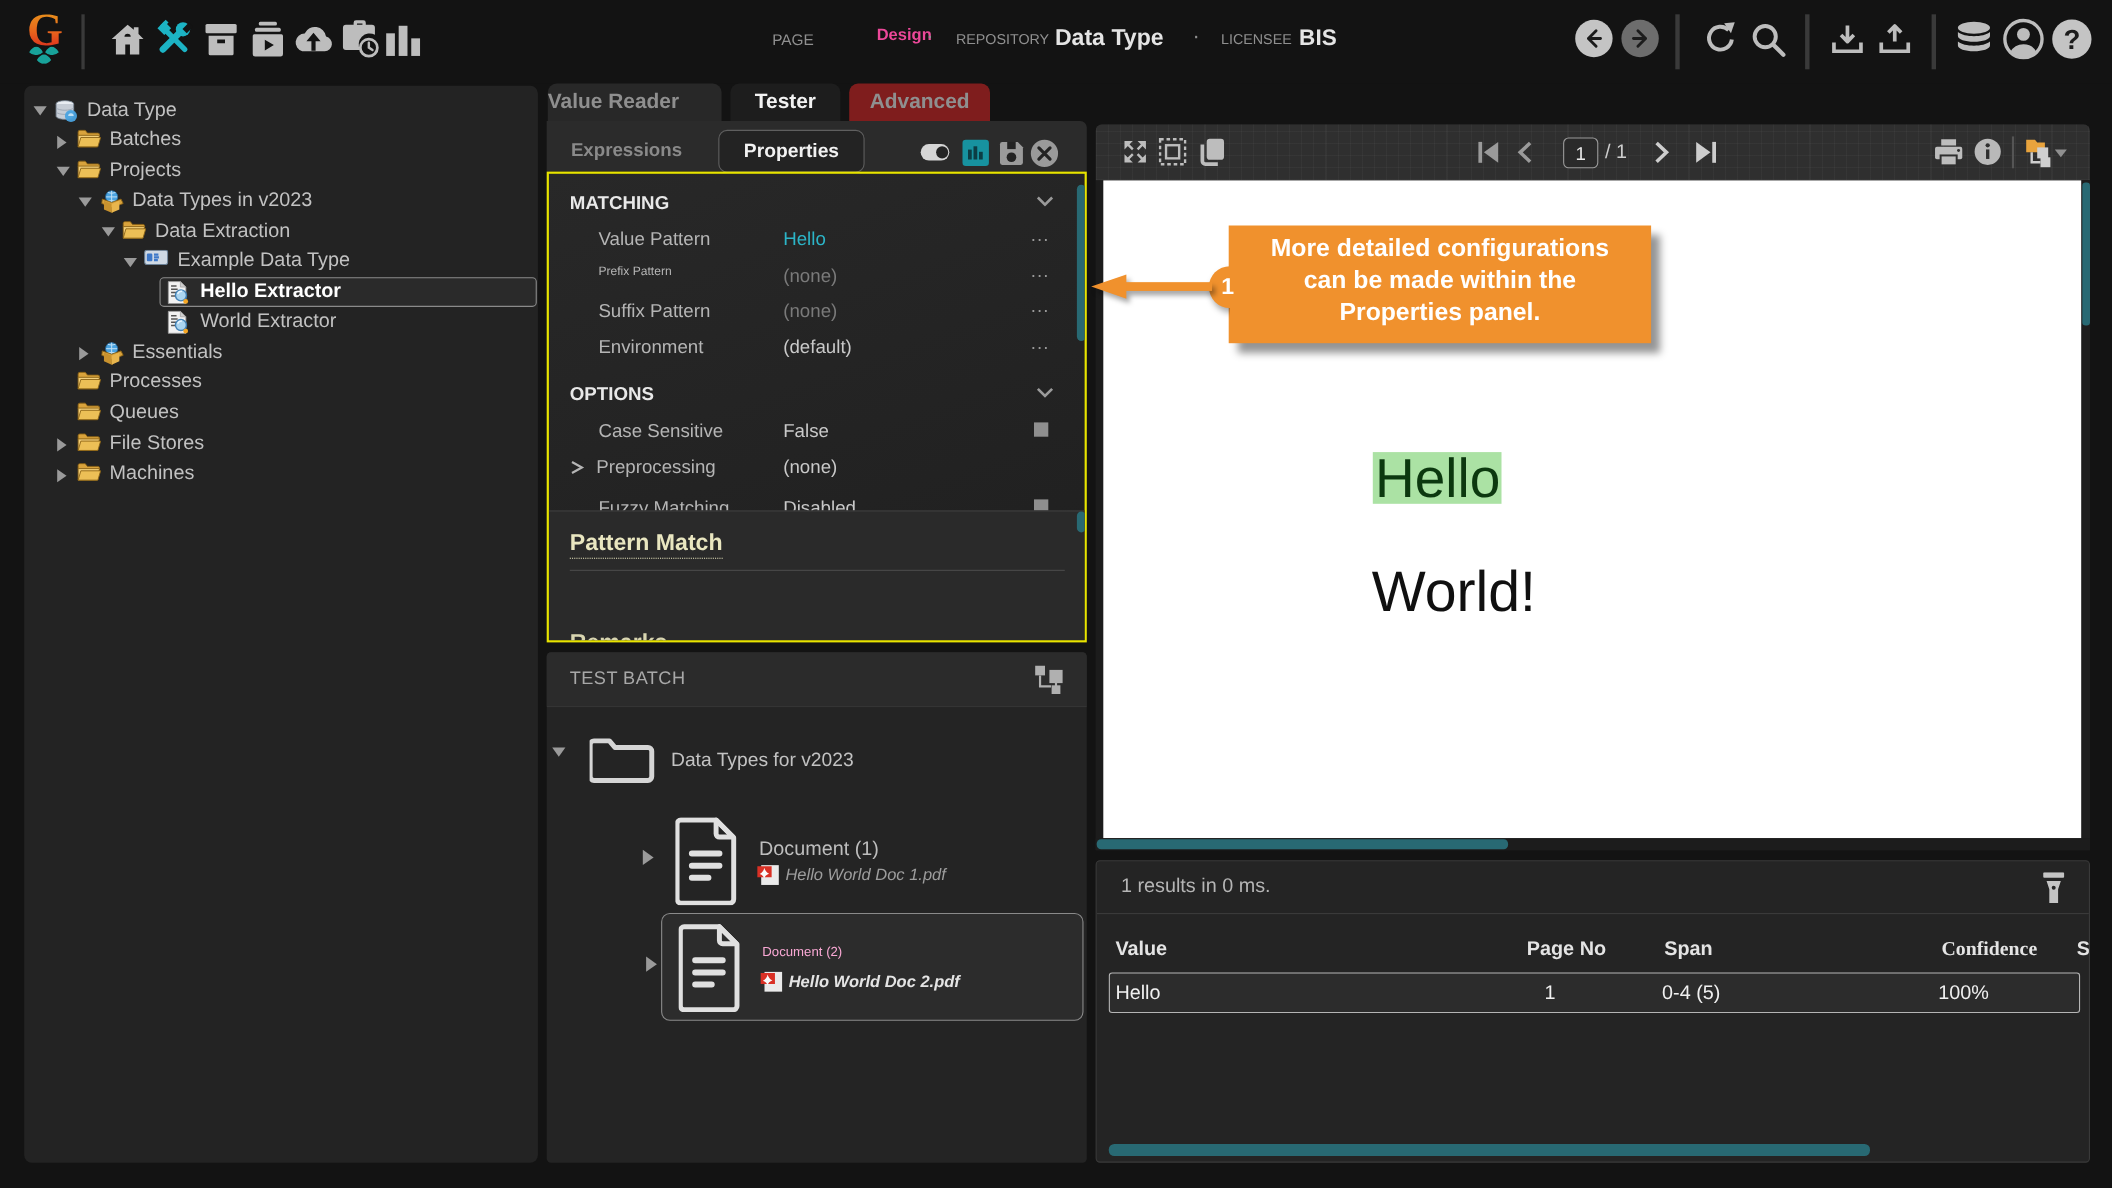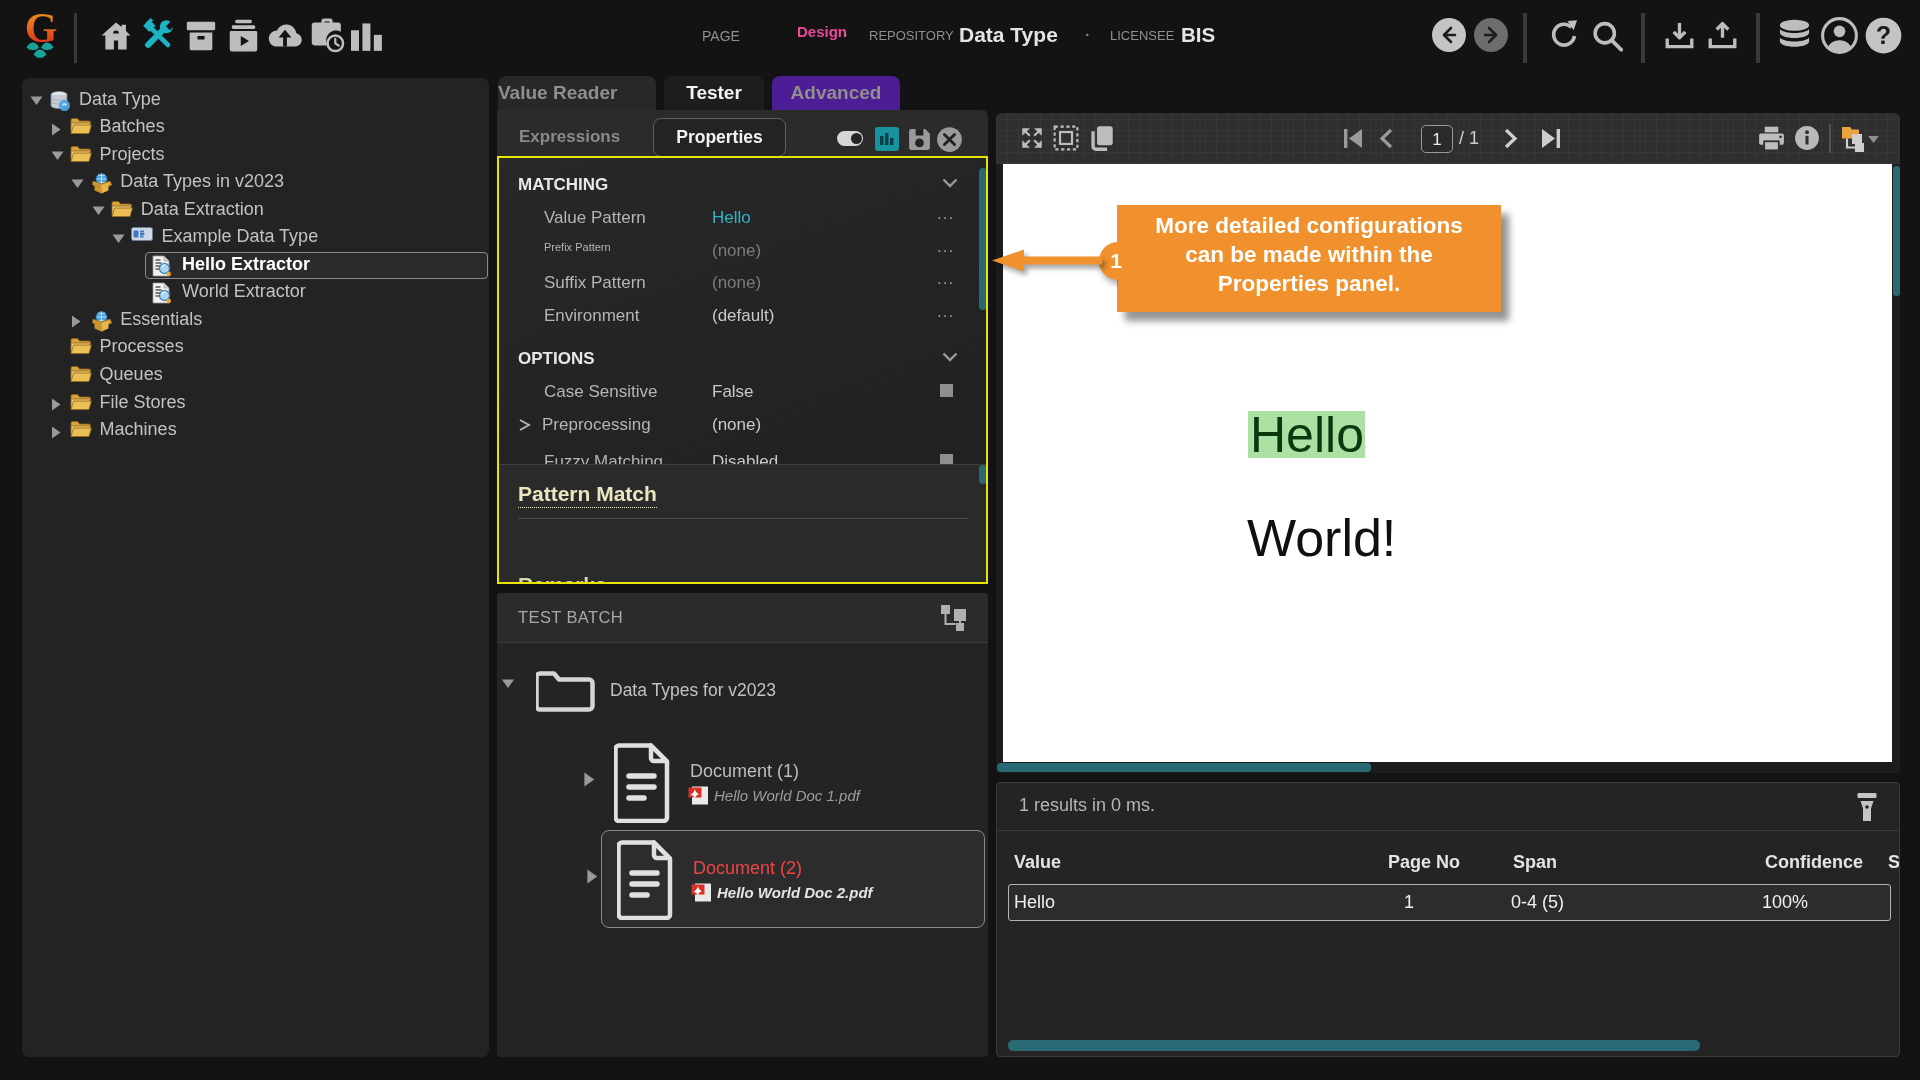--- a/index.html
+++ b/index.html
@@ -272,21 +272,21 @@
         <path d="M1 3a1.5 1.5 0 0 1 1.5-1.5h5L9.5 4H19a1.5 1.5 0 0 1 1.5 1.5v1H1z" fill="#d9a33c" stroke="#8a6215" stroke-width="0.8"></path>
         <path d="M1 6h19.5L18 16.5H1z" fill="#f3cf7a" stroke="#8a6215" stroke-width="0.8"></path>
         <path d="M1 16.5 3.5 8h18L19 16.5z" fill="#ecbf56" stroke="#8a6215" stroke-width="0.8"></path>
       </svg>
     </div>
     <div class="abs" style="left:99.6px;top:419.1px;font-size:18px;color:#c2c2c2;">Machines</div>
   </div>
 
 <div class="abs" style="left:498px;top:76px;width:158px;height:34px;background:#282828;border-radius:8px 8px 0 0;color:#8f8f8f;font-weight:bold;font-size:19px;text-align:left;line-height:34px;">Value Reader</div>
 <div class="abs" style="left:664px;top:76px;width:100px;height:36px;background:#1d1d1d;border-radius:8px 8px 0 0;color:#f2f2f2;font-weight:bold;font-size:19px;text-align:center;line-height:34px;">Tester</div>
-<div class="abs" style="left:772px;top:76px;width:128px;height:34px;background:#4c1d95;border-radius:8px 8px 0 0;color:#8f8f8f;font-weight:bold;font-size:19px;text-align:center;line-height:34px;">Advanced</div>
+<div class="abs" style="left:772px;top:76px;width:128px;height:34px;background:#7f1d1d;border-radius:8px 8px 0 0;color:#8f8f8f;font-weight:bold;font-size:19px;text-align:center;line-height:34px;">Advanced</div>
 
 <div class="abs" style="left:497px;top:110px;width:491px;height:46px;background:#2b2b2b;border-radius:0 6px 0 0;"></div>
 <div class="abs" style="left:519px;top:119px;width:110px;height:36px;color:#8a8a8a;font-weight:bold;font-size:17px;line-height:36px;">Expressions</div>
 <div class="abs" style="left:653px;top:118px;width:133px;height:39px;background:#232323;border:1px solid #5f5f5f;border-radius:8px;color:#f2f2f2;font-weight:bold;font-size:17.5px;text-align:center;line-height:37px;">Properties</div>
 
 <div class="abs" style="left:837px;top:131px;width:26px;height:15px;background:#d6d6d6;border-radius:8px;"></div>
 <div class="abs" style="left:851px;top:133px;width:11px;height:11px;background:#252525;border-radius:50%;"></div>
 
 <div class="abs" style="left:875px;top:127px;width:24px;height:24px;background:#17929f;border-radius:3px;"></div>
 <svg class="abs" style="left:879px;top:131px;" width="16" height="16" viewBox="0 0 16 16" fill="#0c3d44">
@@ -383,21 +383,21 @@
     <div class="abs" style="left:217px;top:194px;font-size:15px;font-style:italic;color:#9d9d9d;">Hello World Doc 1.pdf</div>
     <div class="abs" style="left:104px;top:237px;width:384px;height:98px;border:1px solid #8a8a8a;border-radius:8px;background:#2c2c2c;"></div>
     <svg class="abs" style="left:89px;top:276px;" width="12" height="15" viewBox="0 0 10 13">
       <path d="M1 0.5v12L9.5 6.5z" fill="#9a9a9a"></path>
     </svg>
     <svg class="abs" style="left:120px;top:247px;" width="58" height="80" viewBox="0 0 58 80">
     <path d="M5 2.5 h32 l16 16 v56 a3.5 3.5 0 0 1 -3.5 3.5 h-44.5 a3.5 3.5 0 0 1 -3.5 -3.5 v-68.5 a3.5 3.5 0 0 1 3.5 -3.5z" fill="none" stroke="#e0e0e0" stroke-width="4.5" stroke-linejoin="round"></path>
     <path d="M37 2.5 v12.5 a3 3 0 0 0 3 3 h12.5z" fill="none" stroke="#e0e0e0" stroke-width="4.5" stroke-linejoin="round"></path>
     <path d="M15 33h25M15 44h25M15 55h15" stroke="#e0e0e0" stroke-width="5.5" stroke-linecap="round"></path>
     </svg>
-    <div class="abs" style="left:196px;top:265px;font-size:18px;color:#ef4444;">Document (2)</div>
+    <div class="abs" style="left:196px;top:265px;font-size:12px;color:#f9a8d4;">Document (2)</div>
     <svg class="abs" style="left:194px;top:290px;" width="21" height="19" viewBox="0 0 21 19">
       <rect x="4" y="0.5" width="16" height="18" fill="#eaeaea"></rect>
       <path d="M0.5 1.5h13v10h-13z" fill="#d93025"></path>
       <path d="M2.5 8.5c2.2-.8 4-3.2 4.3-5.6.5 2.3 2.2 4.6 4.4 5.4-2.2.5-4 2.3-4.5 4.4-.4-2-2-3.6-4.2-4.2z" fill="#fafafa"></path>
     </svg>
     <div class="abs" style="left:220px;top:291px;font-size:15px;font-style:italic;color:#e4e4e4;font-weight:bold;">Hello World Doc 2.pdf</div>
   </div>
 
 <div class="abs" id="viewer" style="left:996px;top:113px;width:904px;height:660px;background:#1c1c1c;border-radius:6px 6px 0 0;">
     <div class="abs" style="left:0;top:0;width:904px;height:51px;background:#2f2f2f;border-radius:6px 6px 0 0;background-image:repeating-linear-gradient(0deg,rgba(255,255,255,0.032) 0 1px,transparent 1px 11px),repeating-linear-gradient(90deg,rgba(255,255,255,0.032) 0 1px,transparent 1px 11px);"></div>
@@ -469,21 +469,21 @@
     <div class="abs" style="left:22px;top:12px;font-size:18px;color:#b5b5b5;">1 results in 0 ms.</div>
     <svg class="abs" style="left:860px;top:10px;" width="20" height="31" viewBox="0 0 20 31" fill="#c4c4c4">
       <rect x="0.5" y="0" width="19" height="5" rx="1"></rect>
       <path d="M3.5 8h13l-2.5 7.5V28h-8V15.5z"></path>
       <circle cx="10" cy="14" r="1.8" fill="#242424"></circle>
     </svg>
     <div class="abs" style="left:0;top:47px;width:902px;height:1px;background:#3a3a3a;"></div>
     <div class="abs" style="left:17px;top:69px;font-size:18px;font-weight:bold;color:#e4e4e4;">Value</div>
     <div class="abs" style="left:391px;top:69px;font-size:18px;font-weight:bold;color:#e4e4e4;">Page No</div>
     <div class="abs" style="left:516px;top:69px;font-size:18px;font-weight:bold;color:#e4e4e4;">Span</div>
-    <div class="abs" style="left:768px;top:69px;font-size:18px;font-weight:bold;color:#e4e4e4;">Confidence</div>
+    <div class="abs" style="left:768px;top:69px;font-size:18px;font-weight:bold;color:#e4e4e4;font-family:Liberation Serif, serif;">Confidence</div>
     <div class="abs" style="left:891px;top:69px;font-size:18px;font-weight:bold;color:#e4e4e4;">Sc</div>
     <div class="abs" style="left:11px;top:101px;width:883px;height:37px;border:1px solid #b5b5b5;border-radius:3px;background:#2c2c2c;"></div>
     <div class="abs" style="left:17px;top:109px;font-size:18px;color:#f0f0f0;">Hello</div>
     <div class="abs" style="left:407px;top:109px;font-size:18px;color:#f0f0f0;">1</div>
     <div class="abs" style="left:514px;top:109px;font-size:18px;color:#f0f0f0;">0-4 (5)</div>
     <div class="abs" style="left:765px;top:109px;font-size:18px;color:#f0f0f0;">100%</div>
     <div class="abs" style="left:11px;top:257px;width:692px;height:11px;background:#286973;border-radius:5px;"></div>
   </div>
 
 </body></html>

